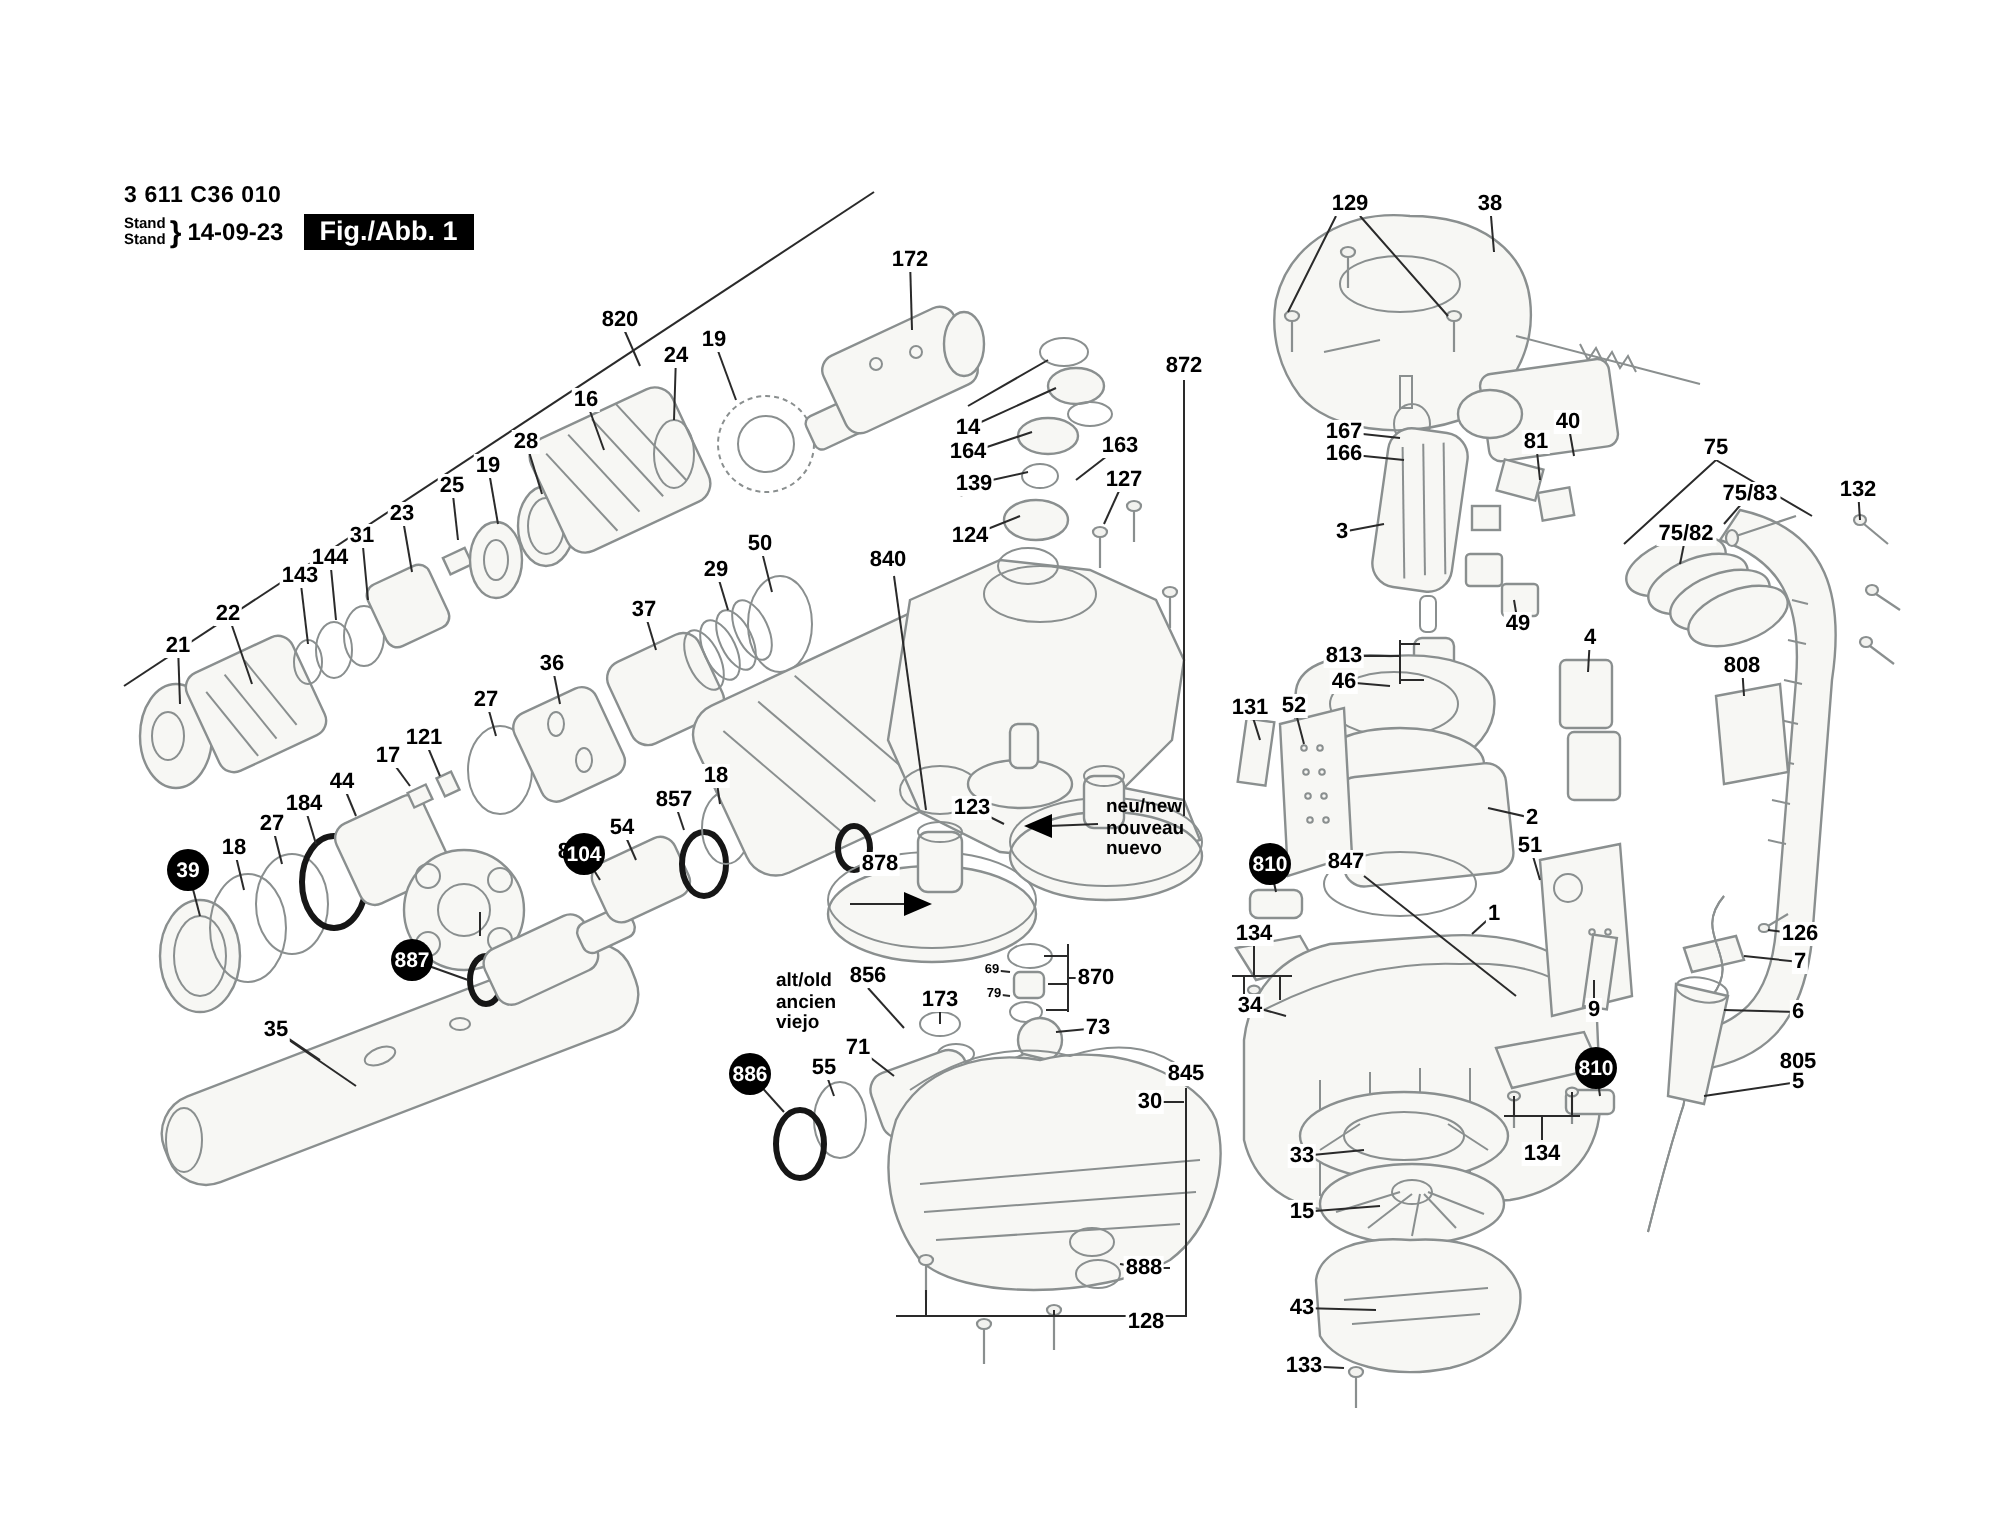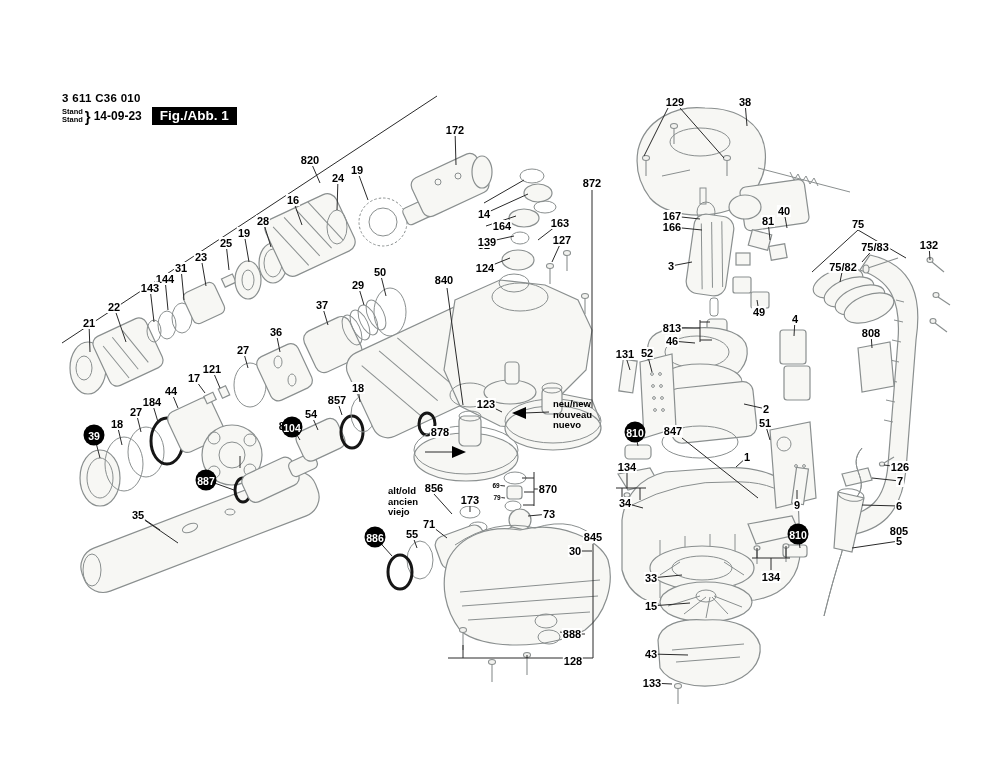--- a/index.html
+++ b/index.html
@@ -469,21 +469,21 @@
       <div class="part-label" style="left: 434px; top: 488px;">856</div>
       <div class="part-label" style="left: 470px; top: 500px;">173</div>
       <div class="part-label" style="left: 548px; top: 489px;">870</div>
       <div class="part-label" style="left: 549px; top: 514px;">73</div>
       <div class="part-label" style="left: 358px; top: 388px;">18</div>
       <div class="part-label" style="left: 337px; top: 400px;">857</div>
       <div class="part-label" style="left: 311px; top: 414px;">54</div>
       <div class="part-label circled" style="left: 292px; top: 427px;">104</div>
       <div class="part-label" style="left: 484px; top: 203px; margin-top: 42px;">32</div>
       <div class="part-label" style="left: 484px; top: 214px;">14</div>
-      <div class="part-label" style="left: 502px; top: 226px;">164</div>
+      <div class="part-label" style="left: 484px; top: 226px;">164</div>
       <div class="part-label" style="left: 487px; top: 242px;">139</div>
       <div class="part-label" style="left: 485px; top: 268px;">124</div>
       <div class="part-label" style="left: 444px; top: 280px;">840</div>
       <div class="part-label" style="left: 560px; top: 223px;">163</div>
       <div class="part-label" style="left: 562px; top: 240px;">127</div>
       <div class="part-label" style="left: 592px; top: 183px;">872</div>
       <div class="part-label" style="left: 486px; top: 404px;">123</div>
       <div class="part-label" style="left: 440px; top: 432px;">878</div>
       <div class="part-label small" style="left: 496px; top: 485px;">69</div>
       <div class="part-label small" style="left: 497px; top: 497px;">79</div>

